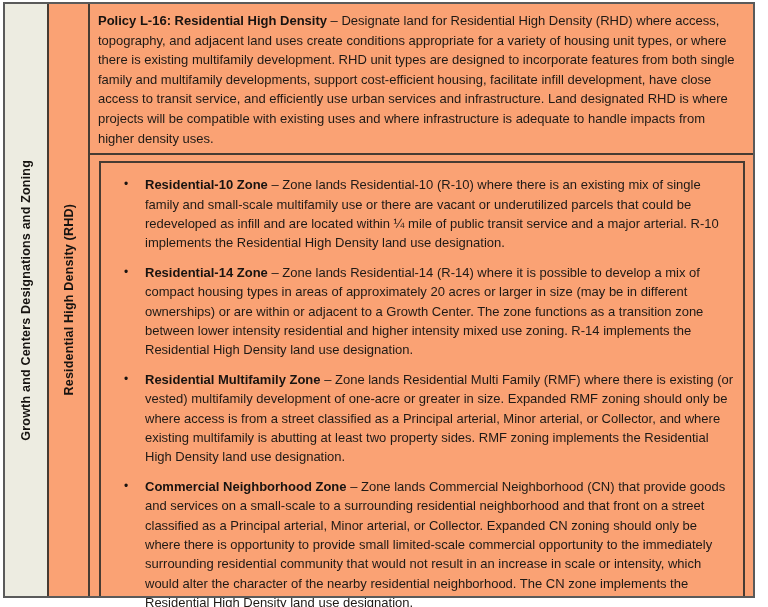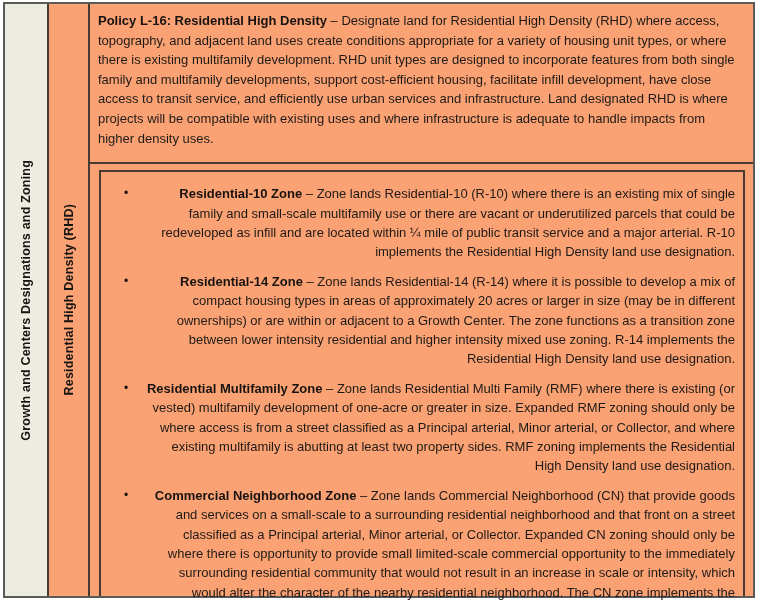--- a/index.html
+++ b/index.html
@@ -50,21 +50,21 @@
   }
   .content-cell {
     flex: 1 1 auto;
     display: flex;
     flex-direction: column;
     min-width: 0;
   }
   .policy-cell {
     box-sizing: border-box;
     border-bottom: 2px solid #473b32;
-    padding: 7px 10px 14px 8px;
+    padding: 7px 10px 5px 8px;
     font-size: 13px;
     line-height: 19.6px;
     color: #1f1a16;
     text-align: left;
   }
   .policy-title { font-weight: bold; color: #181310; }
   .zones-outer {
     flex: 1 1 auto;
     padding: 6px 8px 0 9px;
     display: flex;
@@ -87,21 +87,21 @@
     color: #1f1a16;
   }
   .bullet-col {
     flex: 0 0 21px;
     text-align: left;
     padding-left: 2px;
     font-size: 12px;
     line-height: 19.4px;
     color: #181310;
   }
-  .zone-text { flex: 1 1 auto; min-width: 0; text-align: right; }
+  .zone-text { flex: 1 1 auto; min-width: 0; text-align: left; }
   .zone-title { font-weight: bold; color: #181310; }
 </style>
 </head>
 <body>
 
 <div class="page">
   <div class="plan-table">
 
     <div class="header-cell row-header-cell">
       <div class="vert-label">Growth and Centers Designations and Zoning</div>

